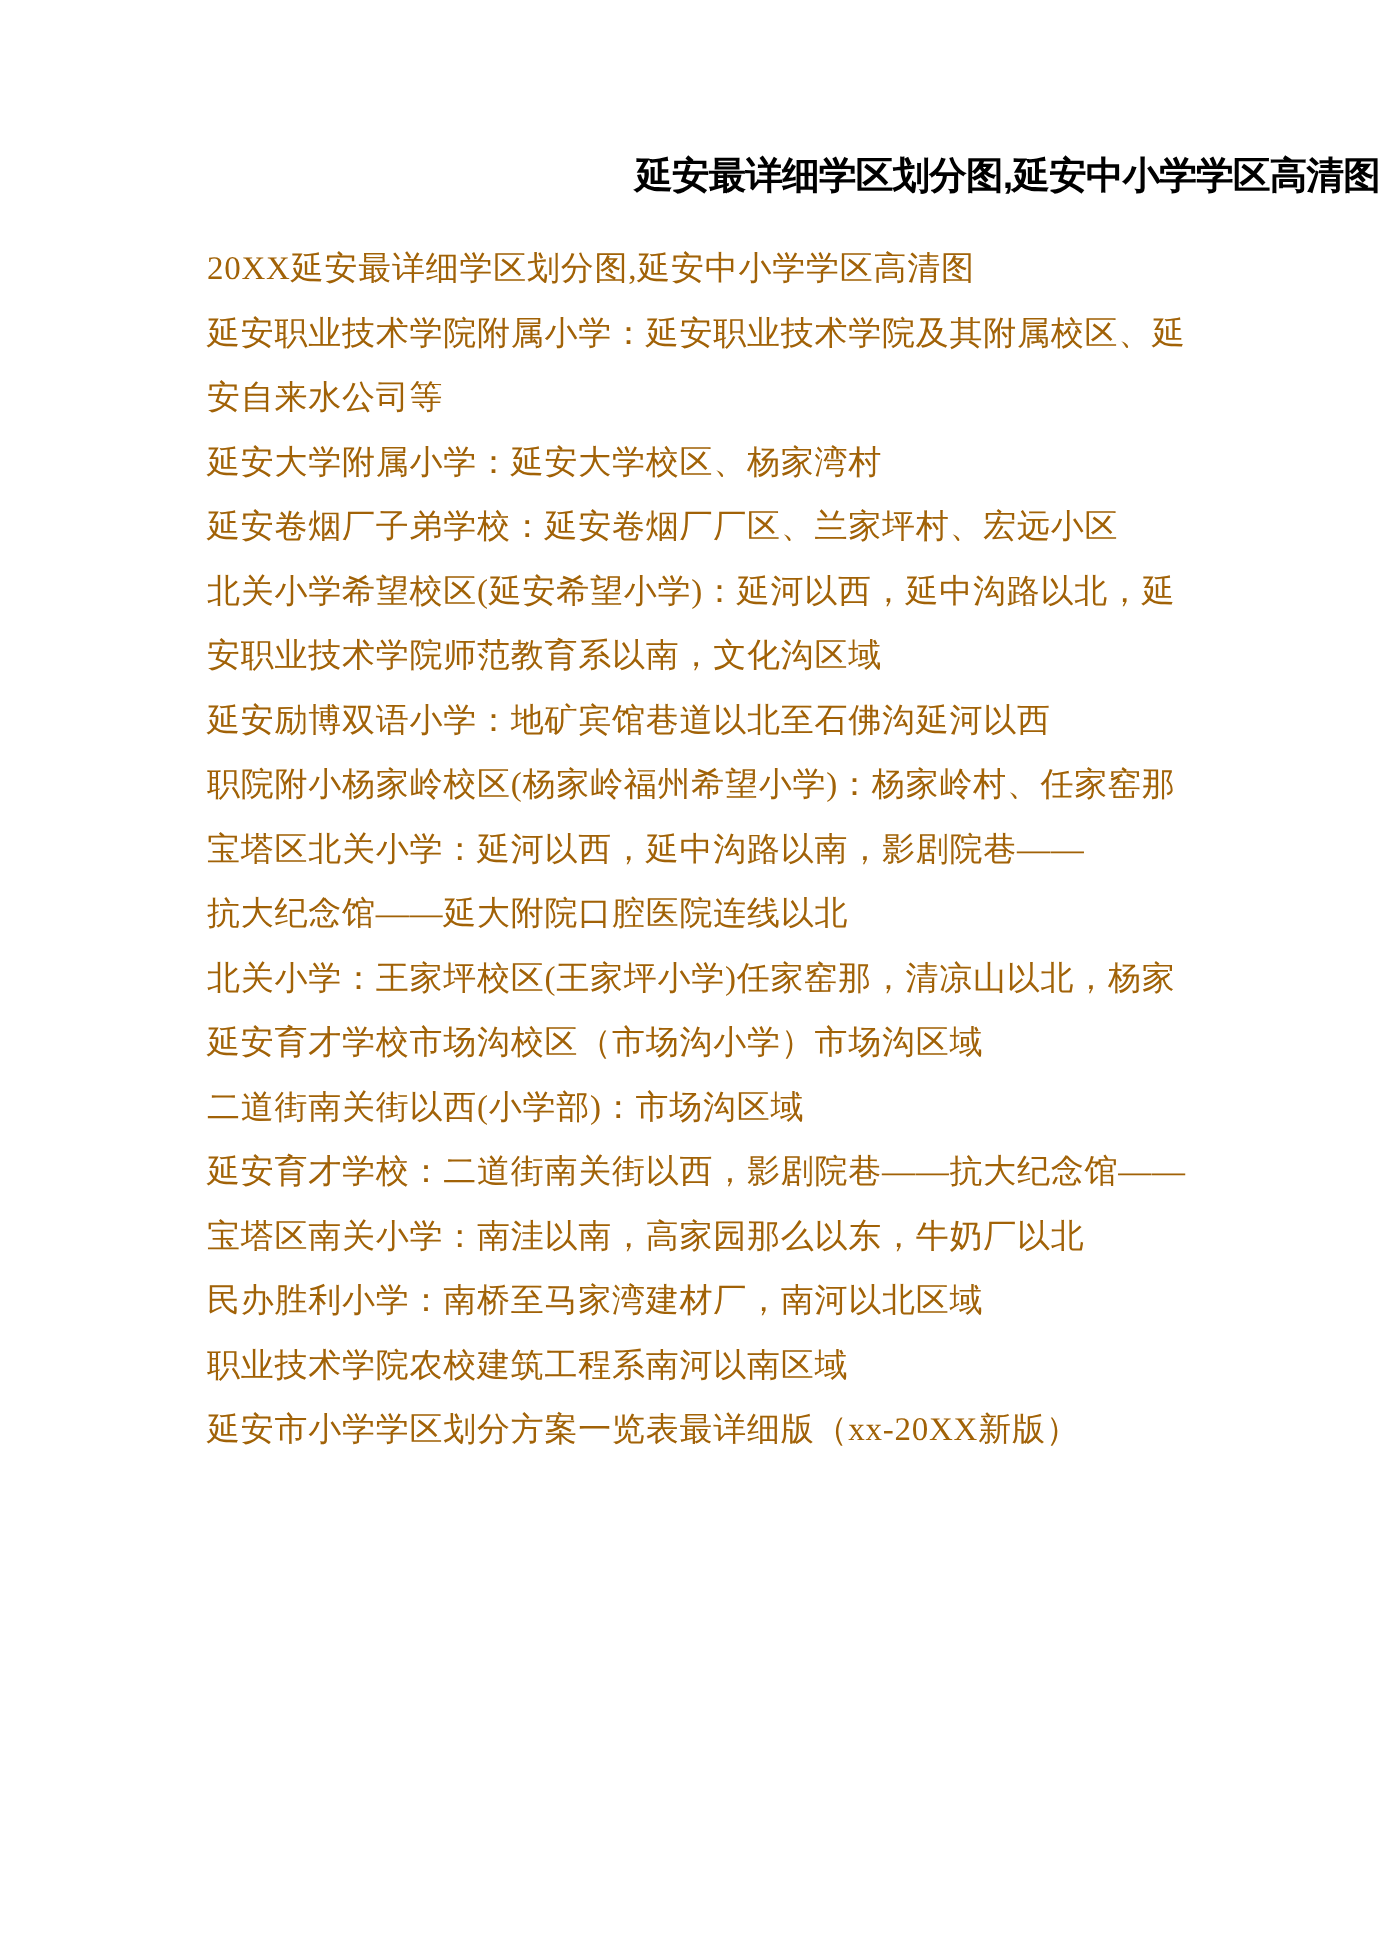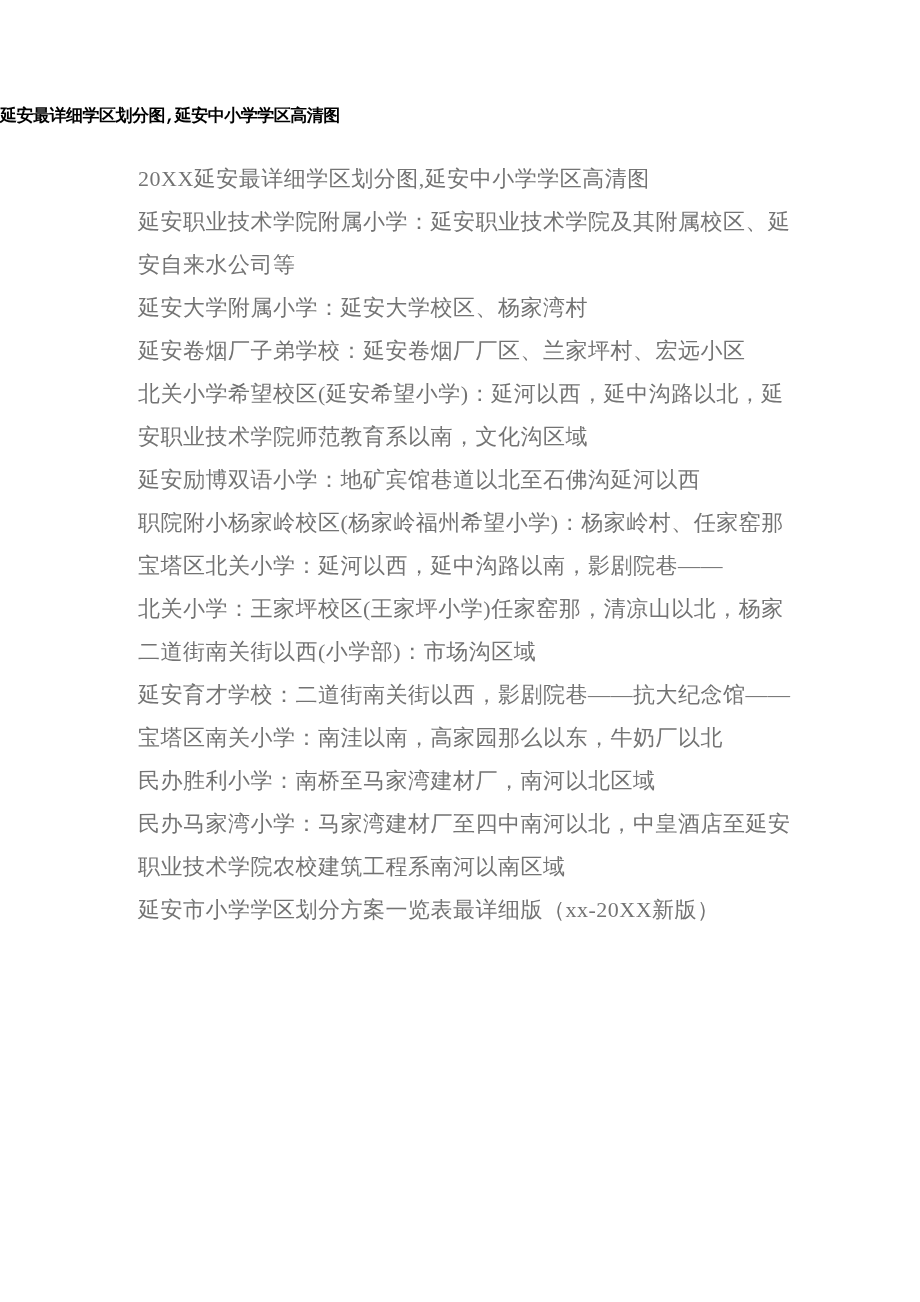--- a/index.html
+++ b/index.html
@@ -16,60 +16,61 @@
     box-sizing: border-box;
     width: 920px;
     height: 1302px;
     background: #ffffff;
     color: #000000;
     padding-top: 94px;
     font-family: "Liberation Serif", serif;
   }
   .doc-title {
     margin: 0 0 17px 0;
-    text-align: left;
-    font-family: Liberation Mono, monospace;
+    text-align: right;
+    font-family: Liberation Sans, sans-serif;
     font-weight: bold;
-    font-size: 17px;
+    font-size: 25px;
     letter-spacing: -0.5px;
     line-height: 46px;
     color: #000000;
   }
   .doc-body {
     margin-left: 138px;
     width: 660px;
   }
   .text-line {
     font-size: 22px;
     letter-spacing: 0.5px;
     line-height: 43px;
     height: 43px;
     white-space: nowrap;
     text-align: left;
-    color: #737373;
+    color: #a16207;
   }
 </style>
 </head>
 <body>
 
 <div class="doc-page">
   <h1 class="doc-title">延安最详细学区划分图,延安中小学学区高清图</h1>
   <div class="doc-body" id="doc-body">
       <div class="text-line">20XX延安最详细学区划分图,延安中小学学区高清图</div>
       <div class="text-line">延安职业技术学院附属小学：延安职业技术学院及其附属校区、延</div>
       <div class="text-line">安自来水公司等</div>
       <div class="text-line">延安大学附属小学：延安大学校区、杨家湾村</div>
       <div class="text-line">延安卷烟厂子弟学校：延安卷烟厂厂区、兰家坪村、宏远小区</div>
       <div class="text-line">北关小学希望校区(延安希望小学)：延河以西，延中沟路以北，延</div>
       <div class="text-line">安职业技术学院师范教育系以南，文化沟区域</div>
       <div class="text-line">延安励博双语小学：地矿宾馆巷道以北至石佛沟延河以西</div>
       <div class="text-line">职院附小杨家岭校区(杨家岭福州希望小学)：杨家岭村、任家窑那</div>
       <div class="text-line">宝塔区北关小学：延河以西，延中沟路以南，影剧院巷——</div>
+      <div class="text-line">抗大纪念馆——延大附院口腔医院连线以北</div>
       <div class="text-line">北关小学：王家坪校区(王家坪小学)任家窑那，清凉山以北，杨家</div>
+      <div class="text-line">延安育才学校市场沟校区（市场沟小学）市场沟区域</div>
       <div class="text-line">二道街南关街以西(小学部)：市场沟区域</div>
       <div class="text-line">延安育才学校：二道街南关街以西，影剧院巷——抗大纪念馆——</div>
       <div class="text-line">宝塔区南关小学：南洼以南，高家园那么以东，牛奶厂以北</div>
       <div class="text-line">民办胜利小学：南桥至马家湾建材厂，南河以北区域</div>
-      <div class="text-line">民办马家湾小学：马家湾建材厂至四中南河以北，中皇酒店至延安</div>
       <div class="text-line">职业技术学院农校建筑工程系南河以南区域</div>
       <div class="text-line">延安市小学学区划分方案一览表最详细版（xx-20XX新版）</div>
     </div>
 </div>
 
 </body></html>

